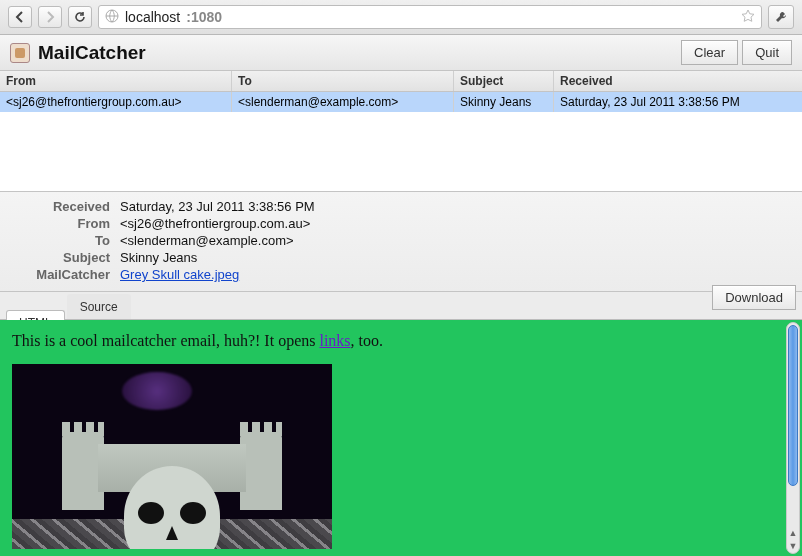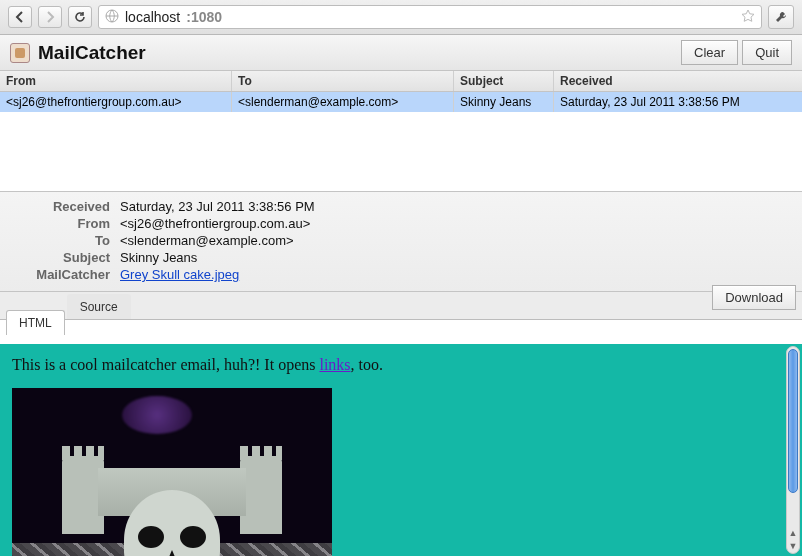--- a/index.html
+++ b/index.html
@@ -35,21 +35,21 @@
   .detail-row { display:flex; margin-bottom:2px; }
   .detail-row .lbl { width:100px; text-align:right; font-weight:bold; color:#666; margin-right:10px; }
   .detail-row .val { color:#111; }
   .detail-row .val a { color:#1144cc; text-decoration:underline; }
   
   .tabs-bar { display:flex; align-items:flex-end; gap:0; background:#ececec; border-bottom:1px solid #bcbcbc; padding:0 6px; position:relative; height:28px; }
   .tab { padding:5px 12px; font-size:12px; color:#333; border:1px solid transparent; border-bottom:none; cursor:default; background:#e7e7e7; margin-right:2px; border-radius:3px 3px 0 0; }
   .tab.active { background:#fff; border-color:#bcbcbc; position:relative; top:16px; }
   .tabs-right { margin-left:auto; padding-bottom:9px; }
   
-  .content { flex:1; background:#14b8a6; overflow:auto; position:relative; padding:12px 12px;margin-top:24px; }
+  .content { flex:1; background:#22c55e; overflow:auto; position:relative; padding:12px 12px; }
   .content p { font-size:16px; font-family: Georgia, "Times New Roman", serif; color:#111; margin-bottom:14px; }
   .content p a { color:#6a1cc9; text-decoration:underline; }
   .skull-img { width:320px; height:185px; background:#0a0412; position:relative; overflow:hidden; }
   
   .content-scroll { position:absolute; right:2px; top:2px; bottom:2px; width:14px; background:#e9e9e9; border:1px solid #c9c9c9; border-radius:8px; }
   .content-scroll .thumb { position:absolute; left:1px; right:1px; top:2px; height:70%; background:linear-gradient(90deg,#8cb8ee,#5a9ae6,#8cb8ee); border:1px solid #3b78c5; border-radius:7px; }
   .content-scroll .arr { position:absolute; left:0; right:0; height:12px; display:flex;align-items:center;justify-content:center;color:#666;font-size:9px; }
   .content-scroll .arr.up{bottom:14px;} .content-scroll .arr.dn{bottom:1px;}
   
   .castle { position:absolute; left:50px; top:40px; width:220px; height:160px; }

